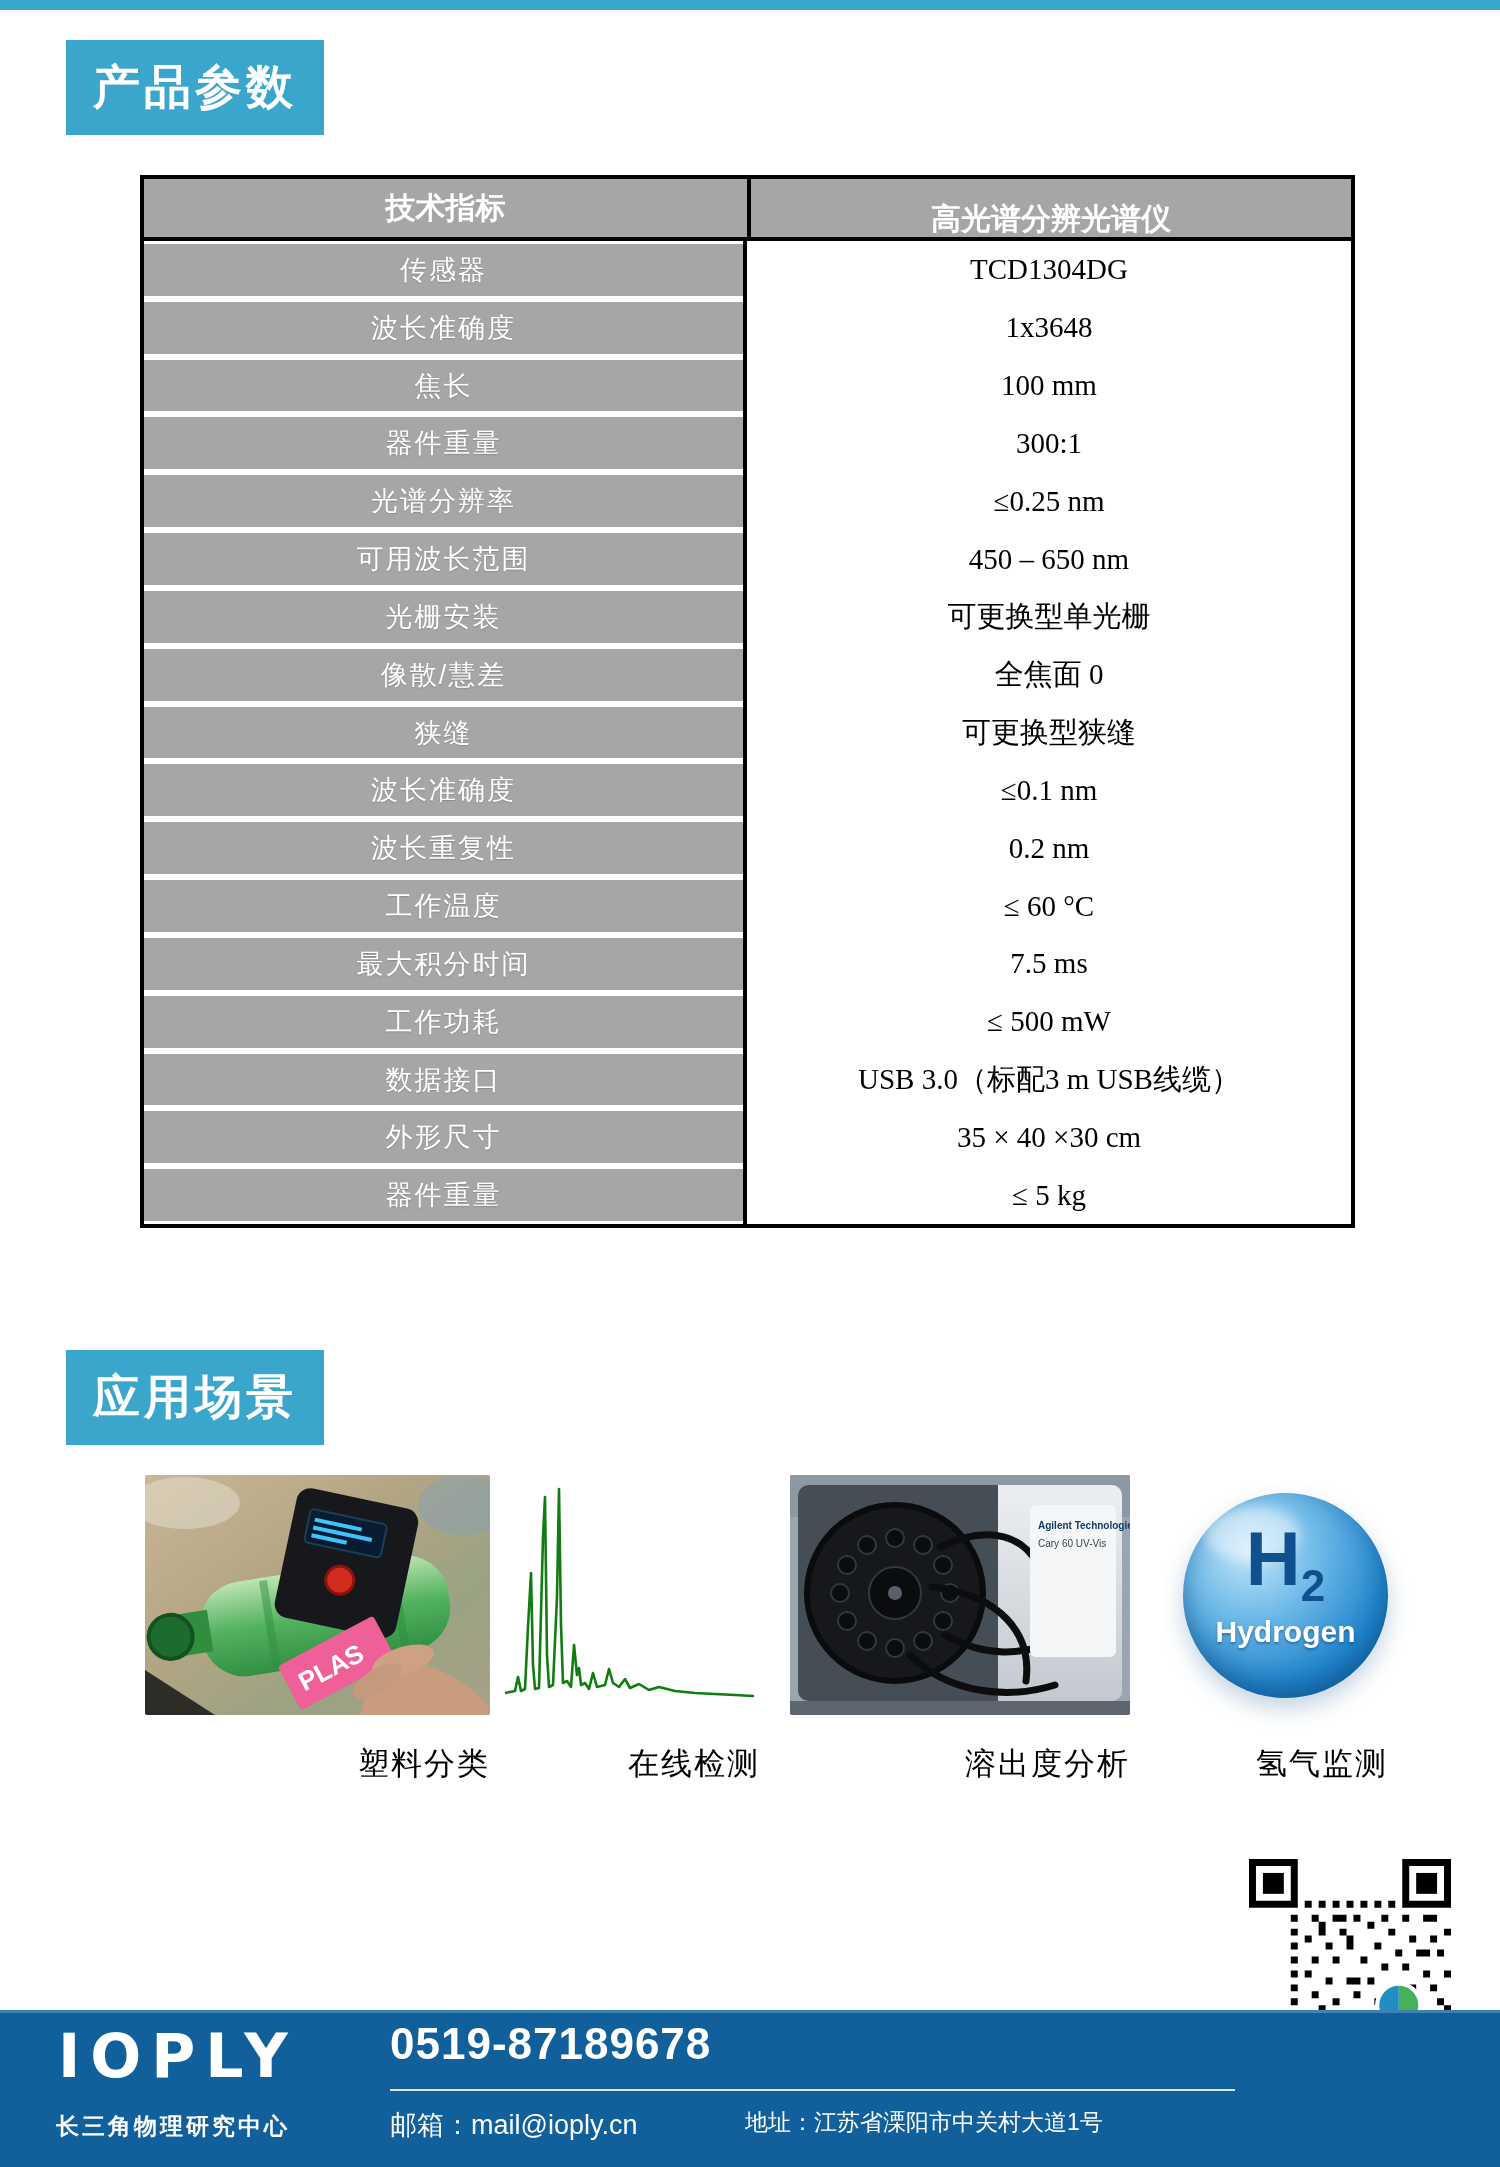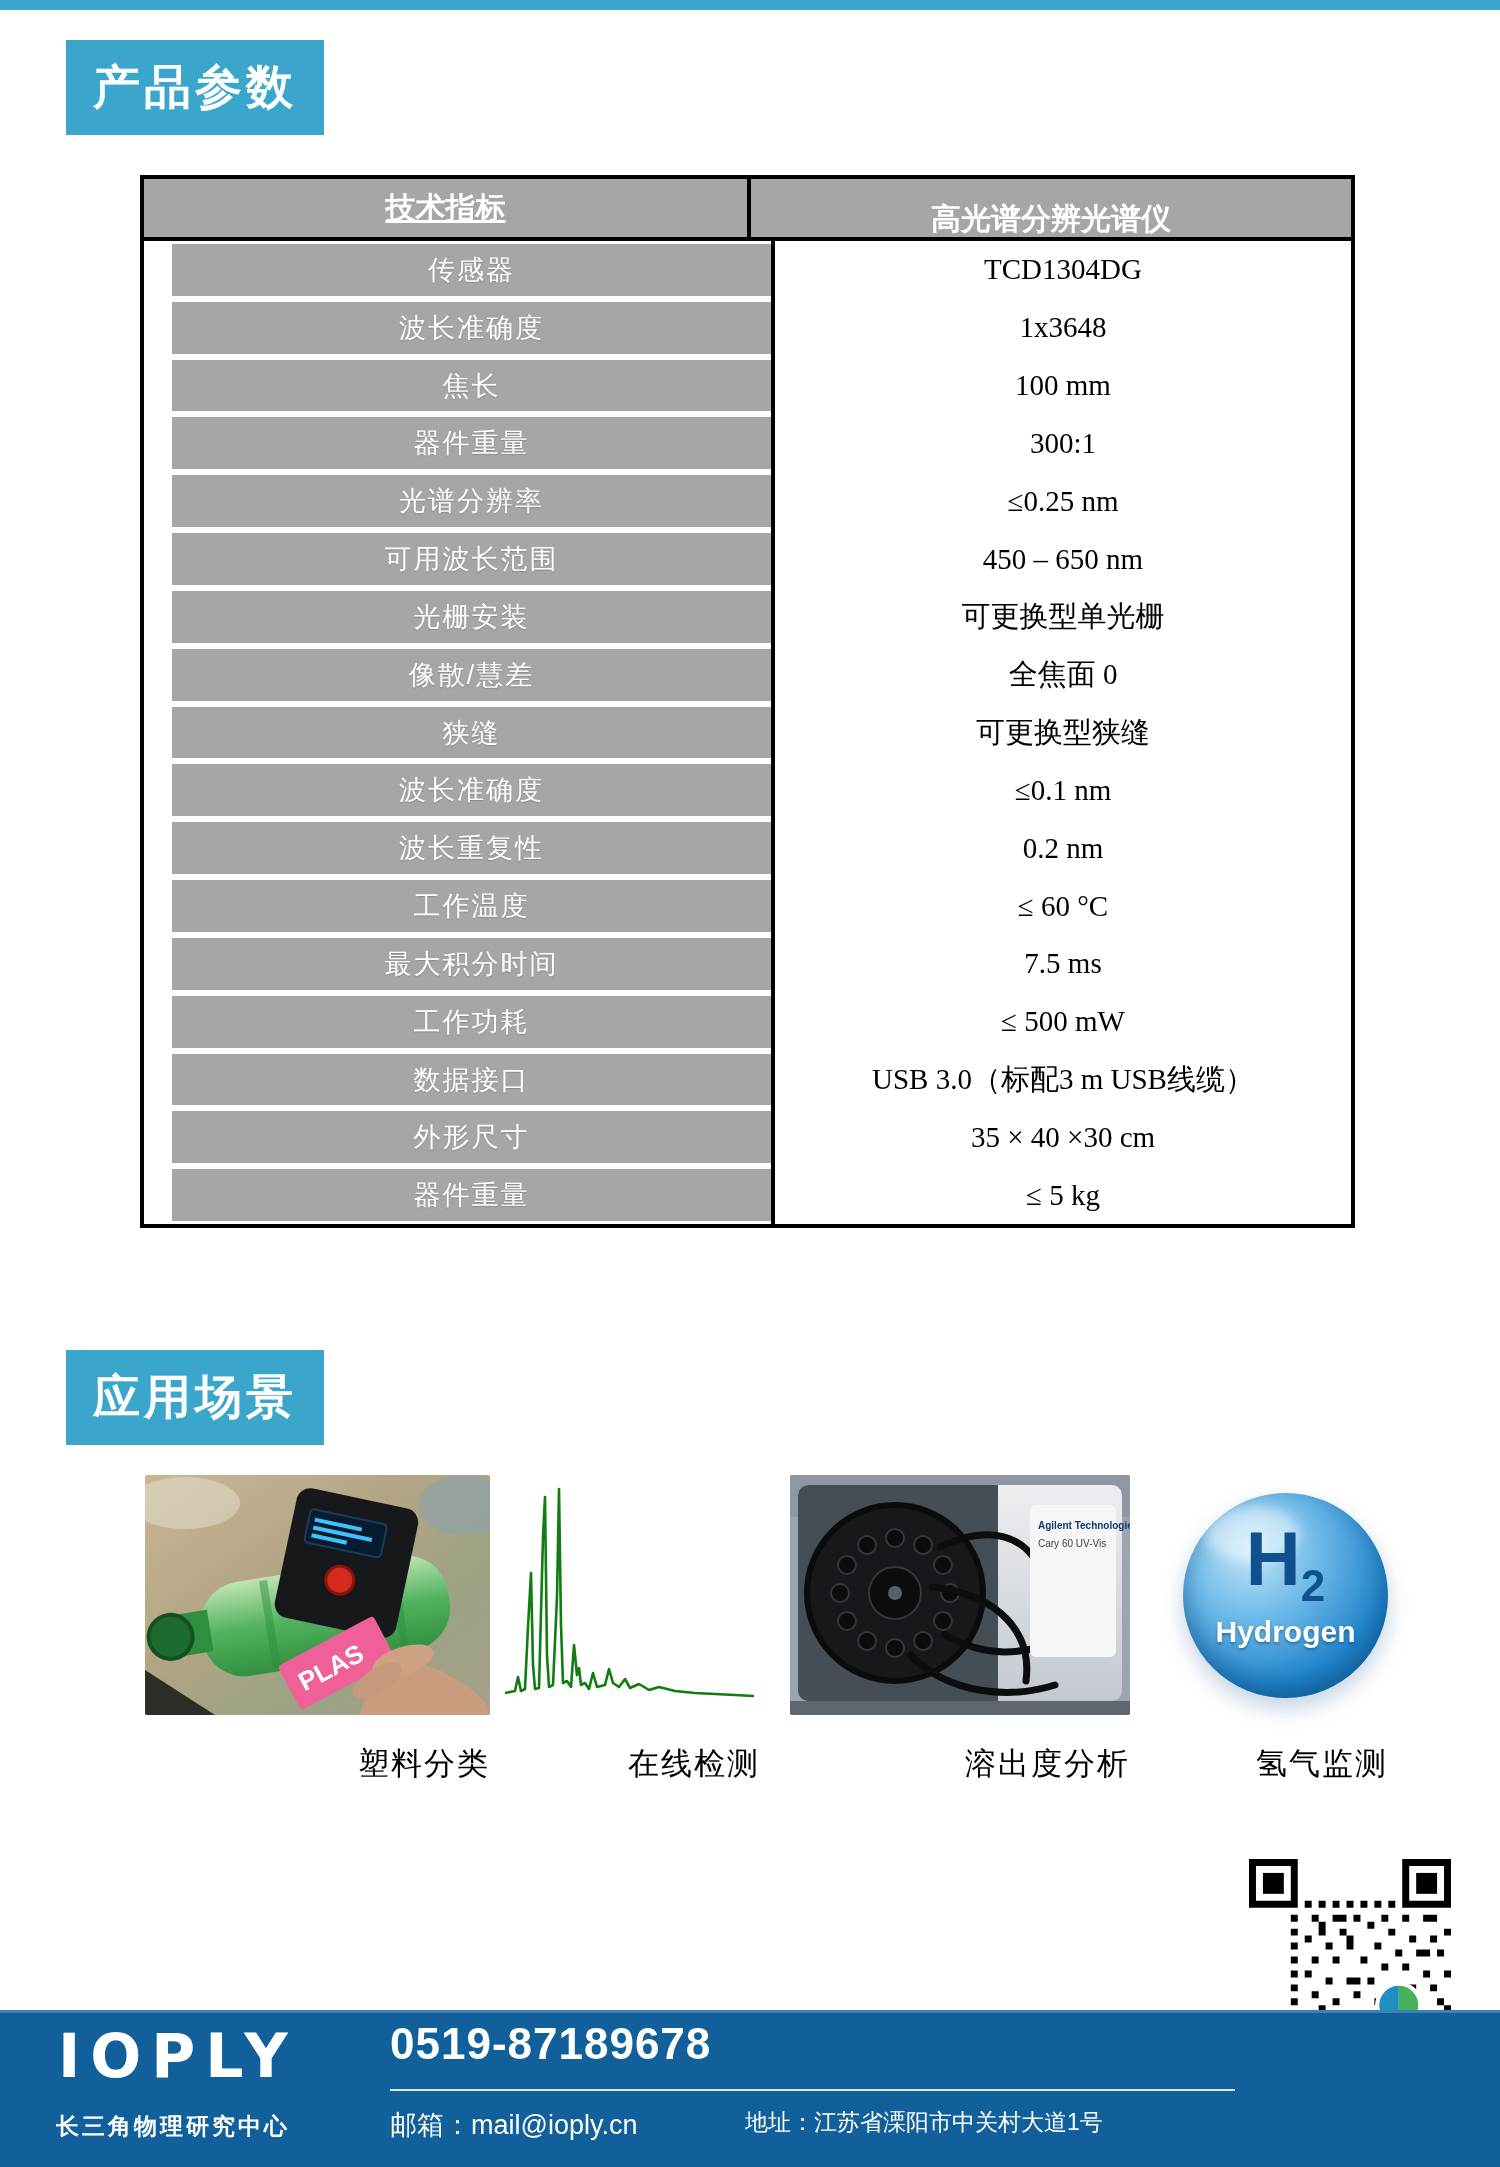--- a/index.html
+++ b/index.html
@@ -12,23 +12,23 @@
        font-size:47px;font-weight:bold;display:flex;align-items:center;justify-content:center;
        letter-spacing:4px;margin-left:16px;}
   .tag1{top:40px;}
   .tag2{top:1350px;}
 
   
   .spec-table{position:absolute;left:140px;top:175px;width:1215px;height:1053px;
               border:4px solid #000;background:#fff;display:flex;flex-direction:column;box-sizing:border-box;}
   .spec-header-row{display:flex;height:58px;border-bottom:4px solid #000;background:#a6a6a6;flex:none;}
   .spec-header-cell{color:#fff;font-weight:bold;font-size:30px;display:flex;align-items:center;justify-content:center;}
-  .spec-header-cell.left{width:603px;border-right:4px solid #000;text-decoration:underline;}
+  .spec-header-cell.left{width:603px;border-right:4px solid #000;}
   .spec-header-cell.right{flex:1;margin-top:23px;}
-  .spec-body{flex:1;display:flex;flex-direction:column;padding-left:28px;}
+  .spec-body{flex:1;display:flex;flex-direction:column;}
   .spec-row{flex:1;display:flex;min-height:0;}
   .spec-label{width:603px;border-right:4px solid #000;padding:3px 0;box-sizing:border-box;}
   .spec-label-inner{height:100%;background:#a6a6a6;color:#fff;font-size:27px;
                     display:flex;align-items:center;justify-content:center;letter-spacing:2px;
                     text-shadow:0 1px 1px rgba(120,120,120,.6);}
   .spec-value{flex:1;display:flex;align-items:center;justify-content:center;
               font-family:"Liberation Serif",serif;font-size:29px;color:#000;}
 
   
   .app-item{position:absolute;top:1475px;}

